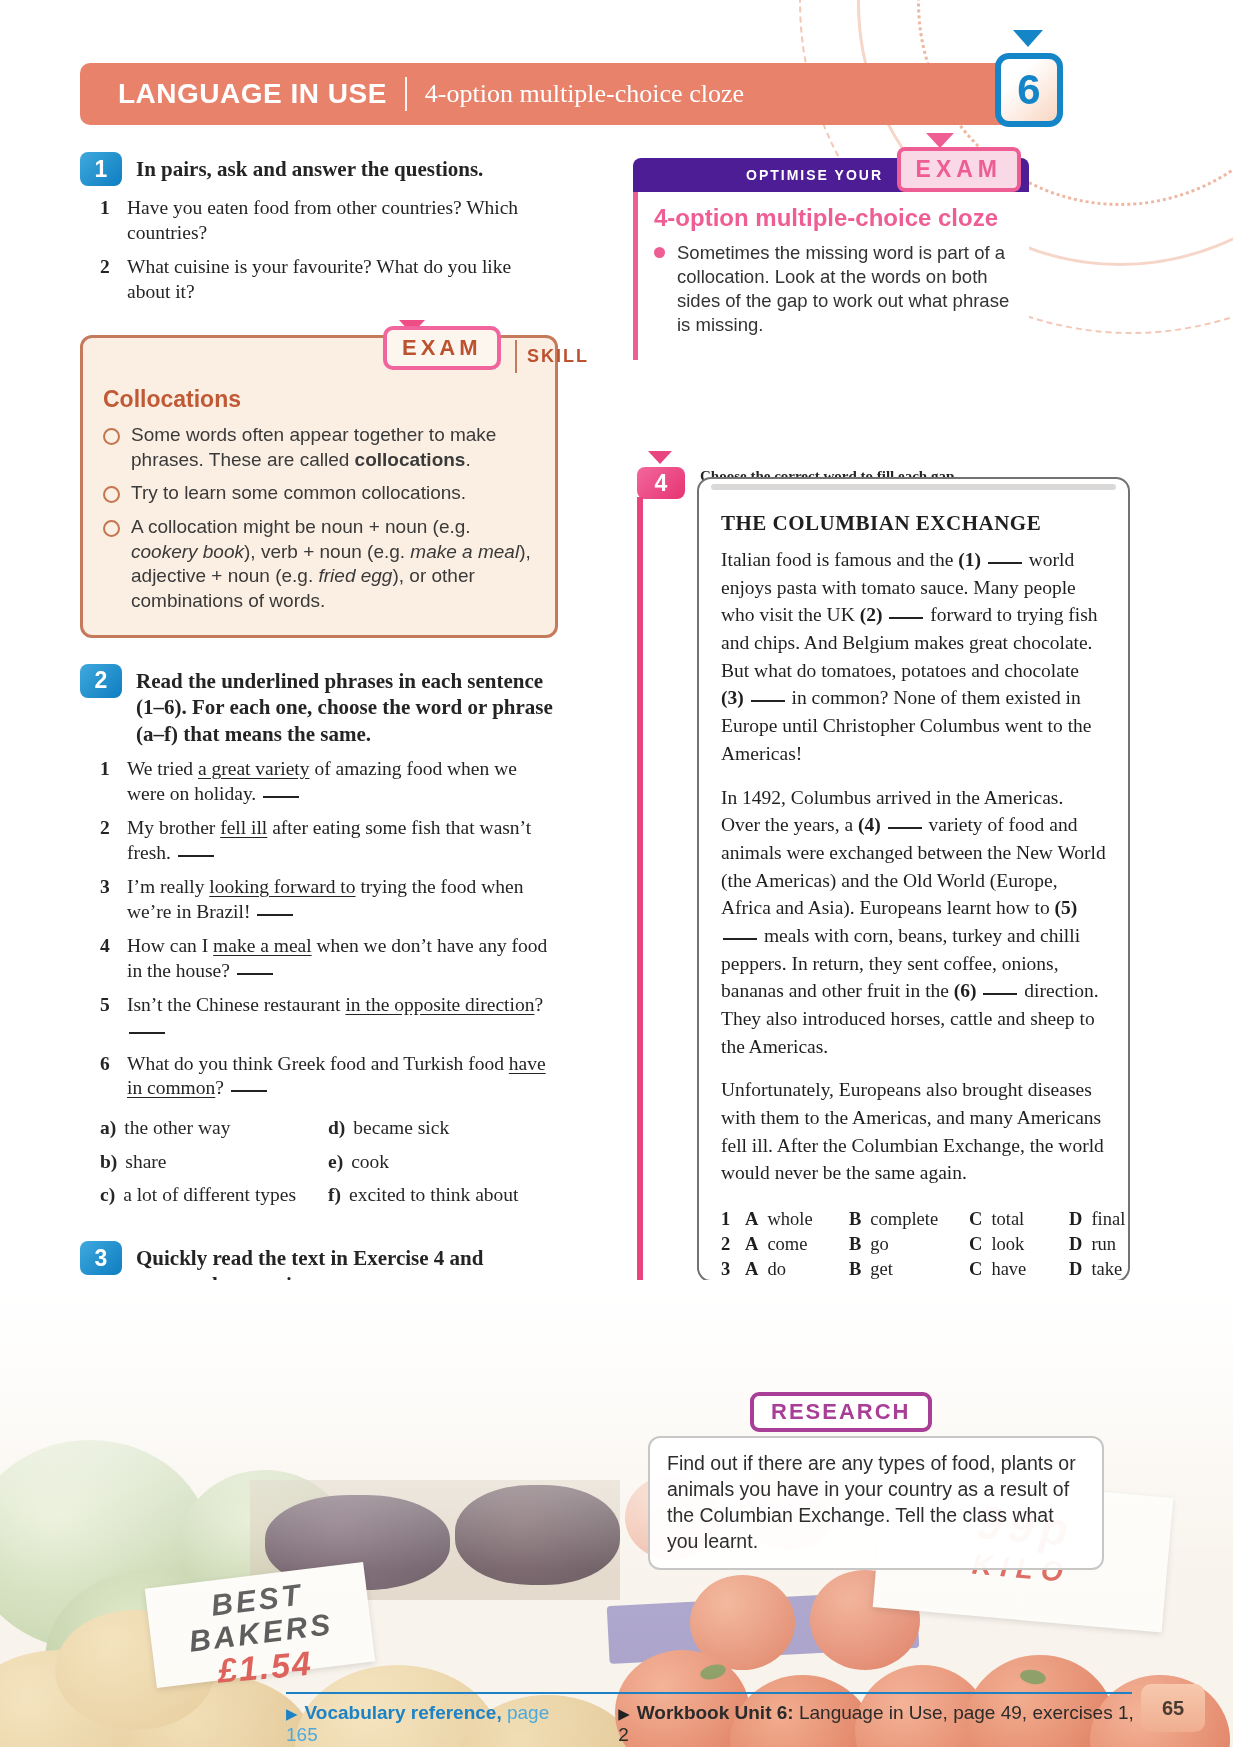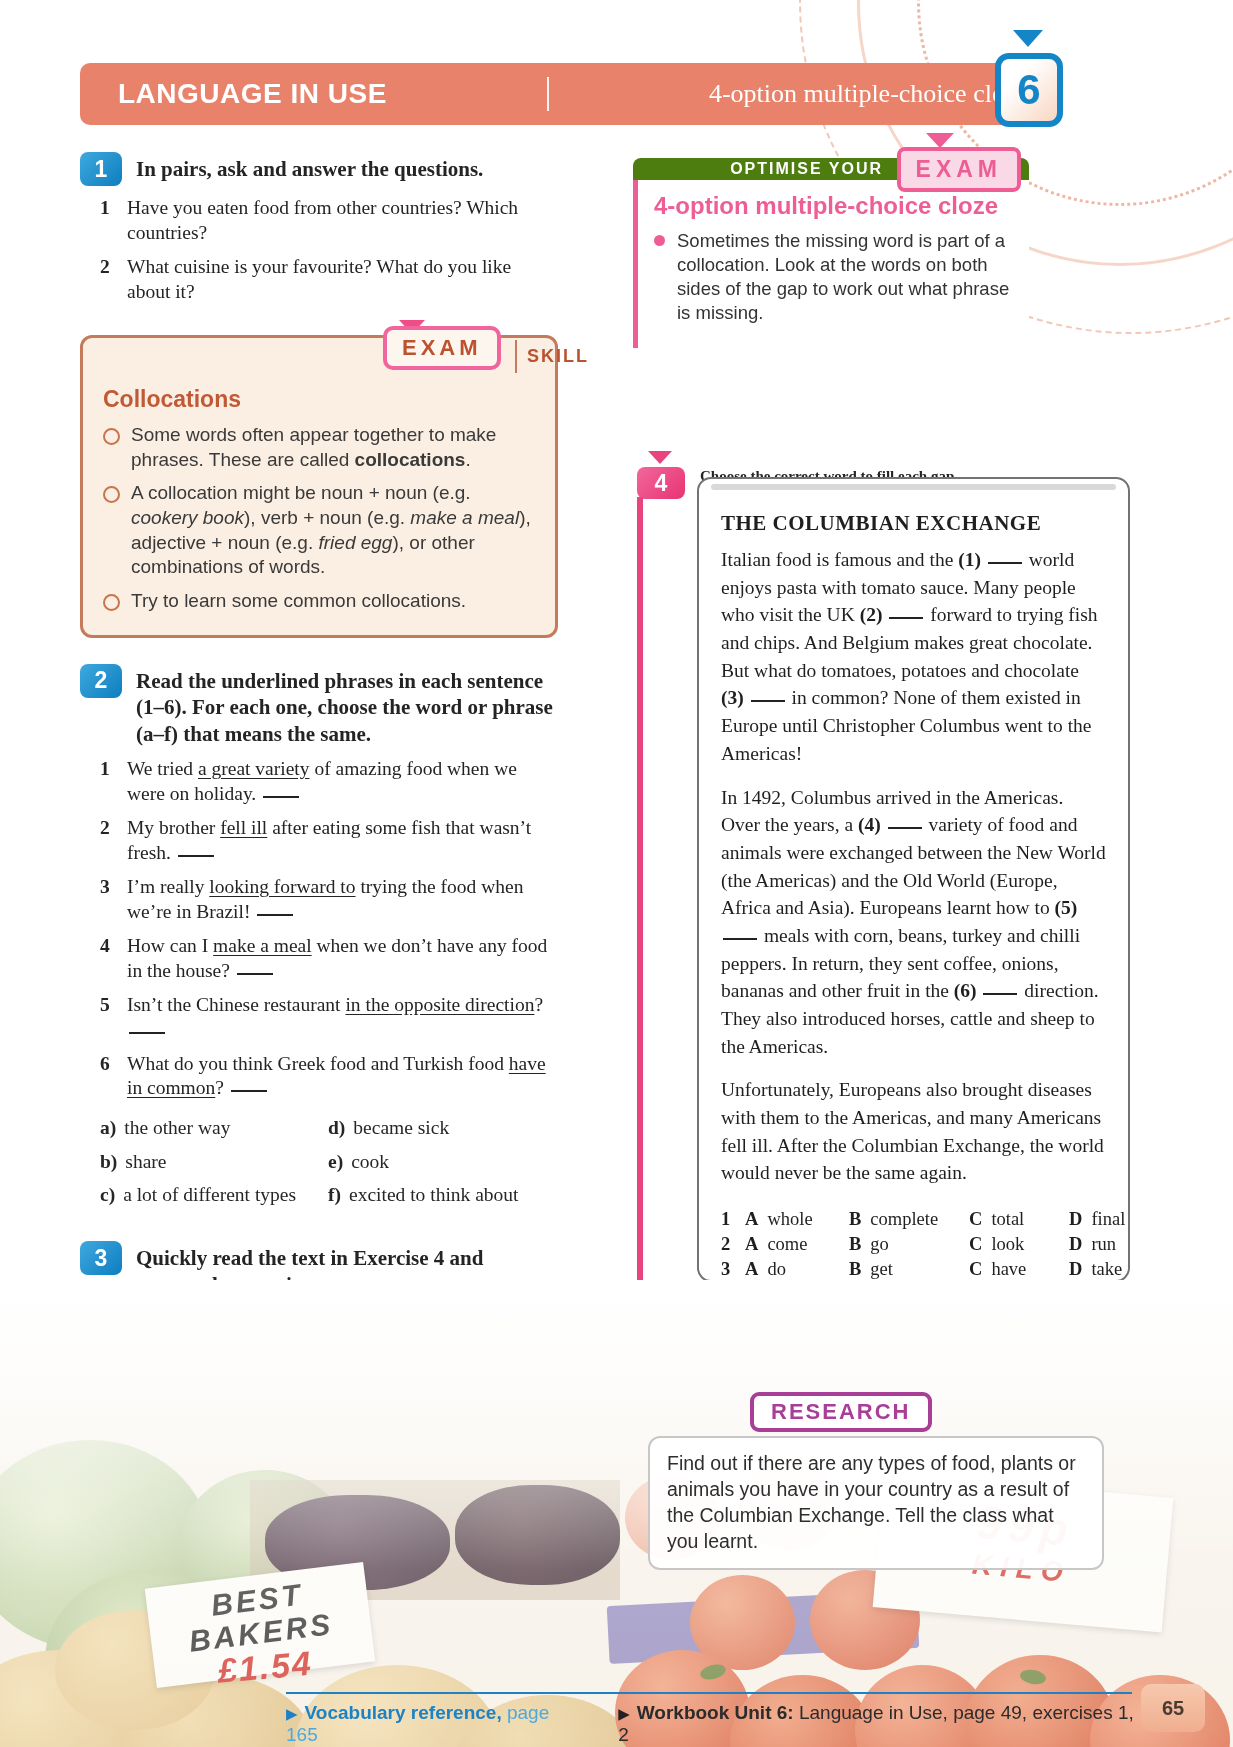--- a/index.html
+++ b/index.html
@@ -11,21 +11,21 @@
   .gap{display:inline-block;width:36px;height:2px;background:#222;vertical-align:baseline;margin:0 2px 2px 2px;}
 
   
   .arc{position:absolute;border-radius:50%;}
   .arc1{right:-150px;top:-260px;width:520px;height:520px;border:3px solid #F6D6C8;}
   .arc2{right:-90px;top:-200px;width:400px;height:400px;border:3px dotted #EFB7A2;}
   .arc3{right:-230px;top:-330px;width:660px;height:660px;border:2px dashed #F3C7B6;}
 
   
   .header-bar{position:absolute;left:80px;top:63px;width:948px;height:62px;background:#E9826B;
-              border-radius:10px;display:flex;align-items:center;padding:0 0 0 38px;box-sizing:border-box;justify-content:space-between;}
+              border-radius:10px;display:flex;align-items:center;padding:0 0 0 38px;box-sizing:border-box;}
   .header-title{font-weight:bold;font-size:28px;color:#fff;letter-spacing:.5px;}
   .header-divider{width:2px;height:34px;background:rgba(255,255,255,.9);margin:0 18px;}
   .header-subtitle{font-family:"Liberation Serif",serif;font-size:26px;color:#fff;}
   .unit-badge{position:absolute;left:995px;top:53px;width:68px;height:74px;box-sizing:border-box;
               border:6px solid #1486C8;border-radius:14px;background:linear-gradient(135deg,#ffffff 30%,#F9D6C2);
               display:flex;align-items:center;justify-content:center;font-weight:bold;font-size:42px;color:#1486C8;}
   .tri{width:0;height:0;position:absolute;}
   .tri-blue{left:1013px;top:30px;border-left:15px solid transparent;border-right:15px solid transparent;border-top:17px solid #1486C8;}
   .tri-pink-opt{left:926px;top:133px;border-left:14px solid transparent;border-right:14px solid transparent;border-top:15px solid #EE5D93;}
 
@@ -54,22 +54,22 @@
 
   .ex-block{margin-top:26px;}
   .opts{display:flex;margin:14px 0 0 20px;}
   .opt-col{width:228px;}
   .opt-col:last-child{width:200px;}
   .opt-row{display:flex;gap:8px;font-family:"Liberation Serif",serif;font-size:19.5px;line-height:1.3;margin-bottom:8px;}
   .opt-row .k{font-weight:bold;flex:none;}
 
   
   .opt-box{position:absolute;left:633px;top:158px;width:396px;}
-  .opt-head{height:22px;background:#4d7c0f;border-radius:8px 8px 0 0;display:flex;align-items:center;
-            justify-content:flex-end;padding-right:146px;font-weight:bold;font-size:16px;color:#fff;letter-spacing:2px;}
+  .opt-head{height:34px;background:#4c1d95;border-radius:8px 8px 0 0;display:flex;align-items:center;
+            justify-content:flex-end;padding-right:146px;font-weight:bold;font-size:14px;color:#fff;letter-spacing:2px;}
   .opt-exam-badge{position:absolute;right:8px;top:-11px;background:#F9D9E6;border:4px solid #EE5D93;border-radius:8px;
                   padding:5px 15px;font-weight:bold;font-size:23px;color:#EE5D93;letter-spacing:5px;}
   .opt-body{border-left:5px solid #EE5D93;padding:12px 2px 12px 16px;background:#fff;}
   .opt-title{font-weight:bold;font-size:24px;color:#EE5D93;margin-bottom:9px;}
   .opt-bullet{display:flex;gap:12px;font-size:18.5px;line-height:1.3;color:#333;margin-bottom:11px;}
   .dot{width:11px;height:11px;border-radius:50%;background:#EE5D93;flex:none;margin-top:6px;}
 
   
   .tri-pink-ex4{left:648px;top:451px;border-left:12px solid transparent;border-right:12px solid transparent;border-top:13px solid #E9447F;}
   .ex4-badge{position:absolute;left:637px;top:467px;width:48px;height:32px;border-radius:8px;
@@ -214,26 +214,26 @@
       <div class="skill-title">Collocations</div>
       <div>
 
           <div class="skill-bullet">
             <span class="ring"></span>
             <span><span>Some words often appear together to make phrases. These are called </span><span class="bold">collocations</span><span>.</span></span>
           </div>
 
           <div class="skill-bullet">
             <span class="ring"></span>
-            <span><span>A collocation might be noun + noun (e.g. </span><span class="ital">cookery book</span><span>), verb + noun (e.g. </span><span class="ital">make a meal</span><span>), adjective + noun (e.g. </span><span class="ital">fried egg</span><span>), or other combinations of words.</span></span>
+            <span><span>Try to learn some common collocations.</span></span>
           </div>
 
           <div class="skill-bullet">
             <span class="ring"></span>
-            <span><span>Try to learn some common collocations.</span></span>
+            <span><span>A collocation might be noun + noun (e.g. </span><span class="ital">cookery book</span><span>), verb + noun (e.g. </span><span class="ital">make a meal</span><span>), adjective + noun (e.g. </span><span class="ital">fried egg</span><span>), or other combinations of words.</span></span>
           </div>
         </div>
     </div>
 
     <div class="ex-block">
       <div class="ex-header">
         <div class="ex-badge">2</div>
         <div class="ex-title" style="width:420px;">Read the underlined phrases in each sentence (1–6). For each one, choose the word or phrase (a–f) that means the same.</div>
       </div>
       <div class="ex-items">

